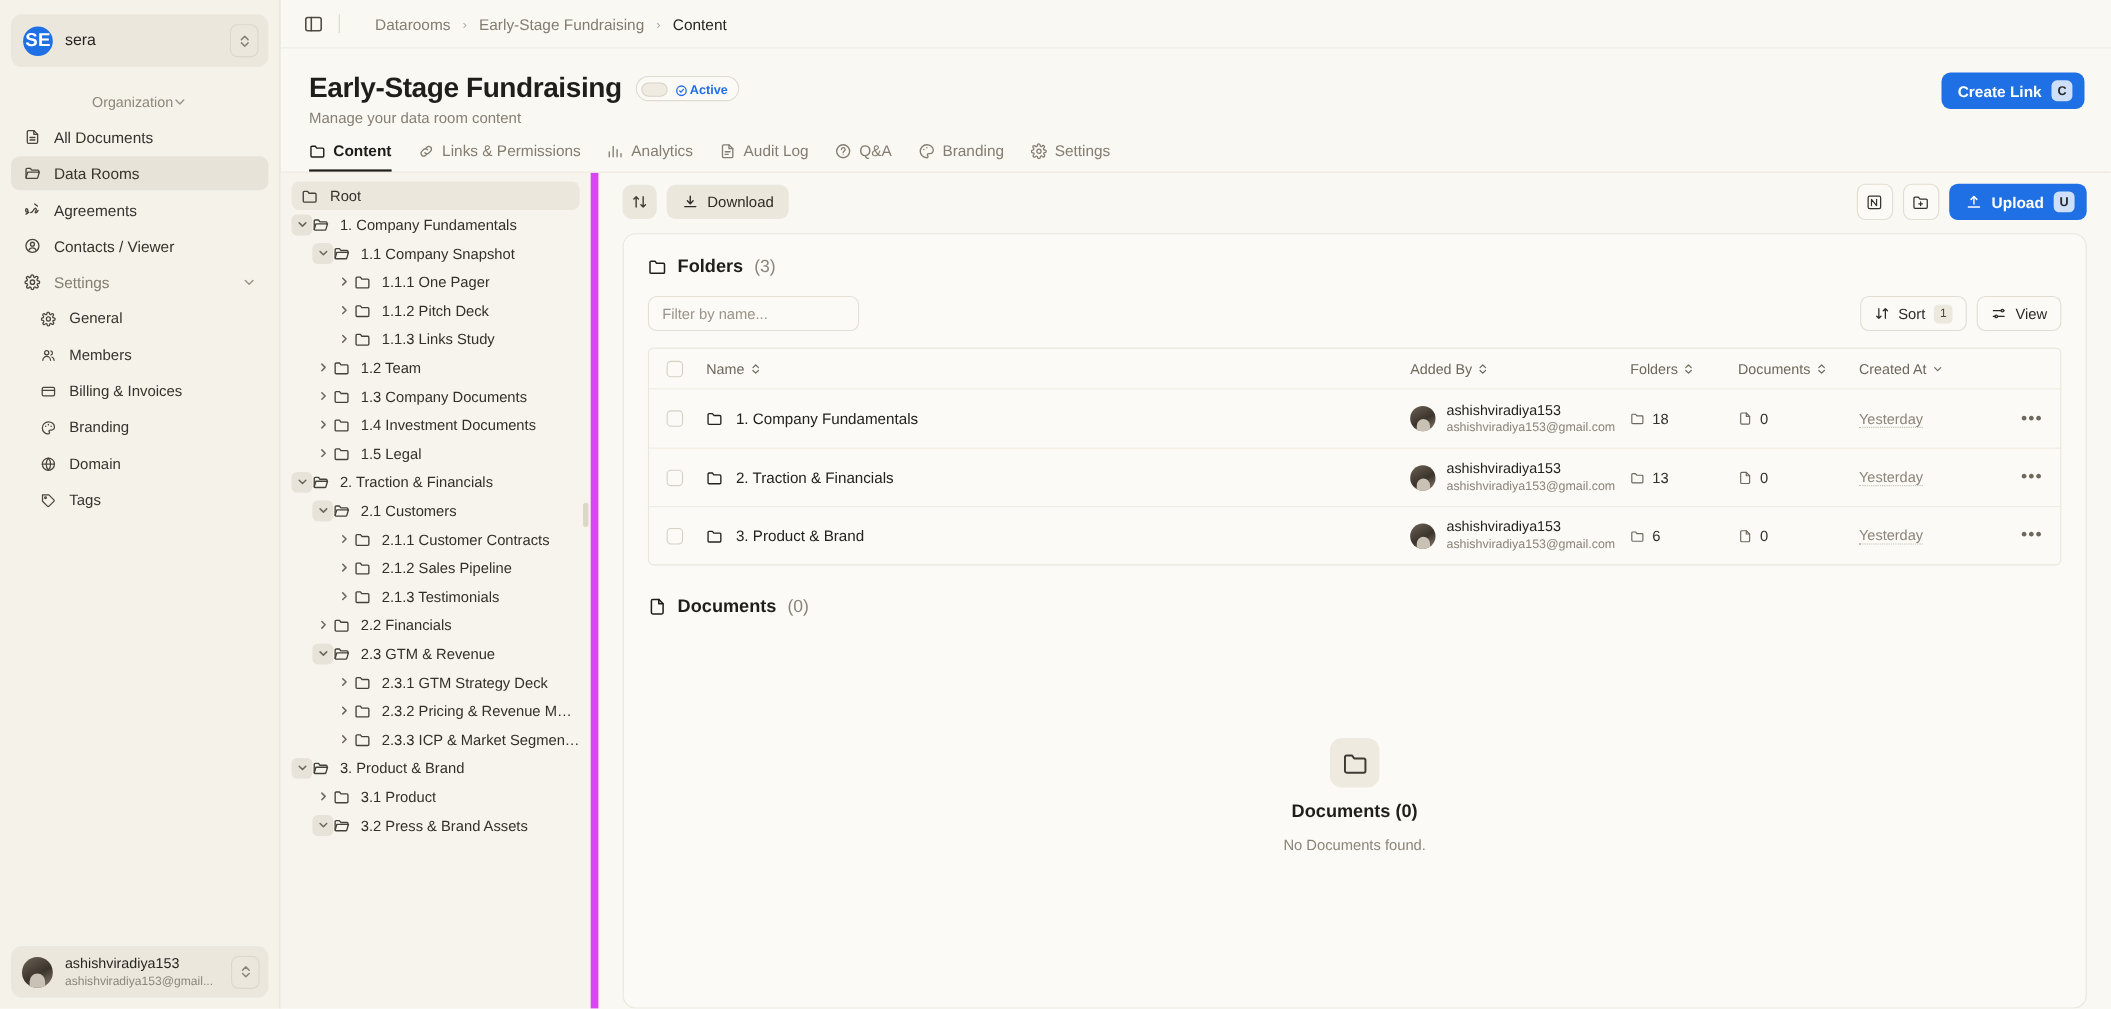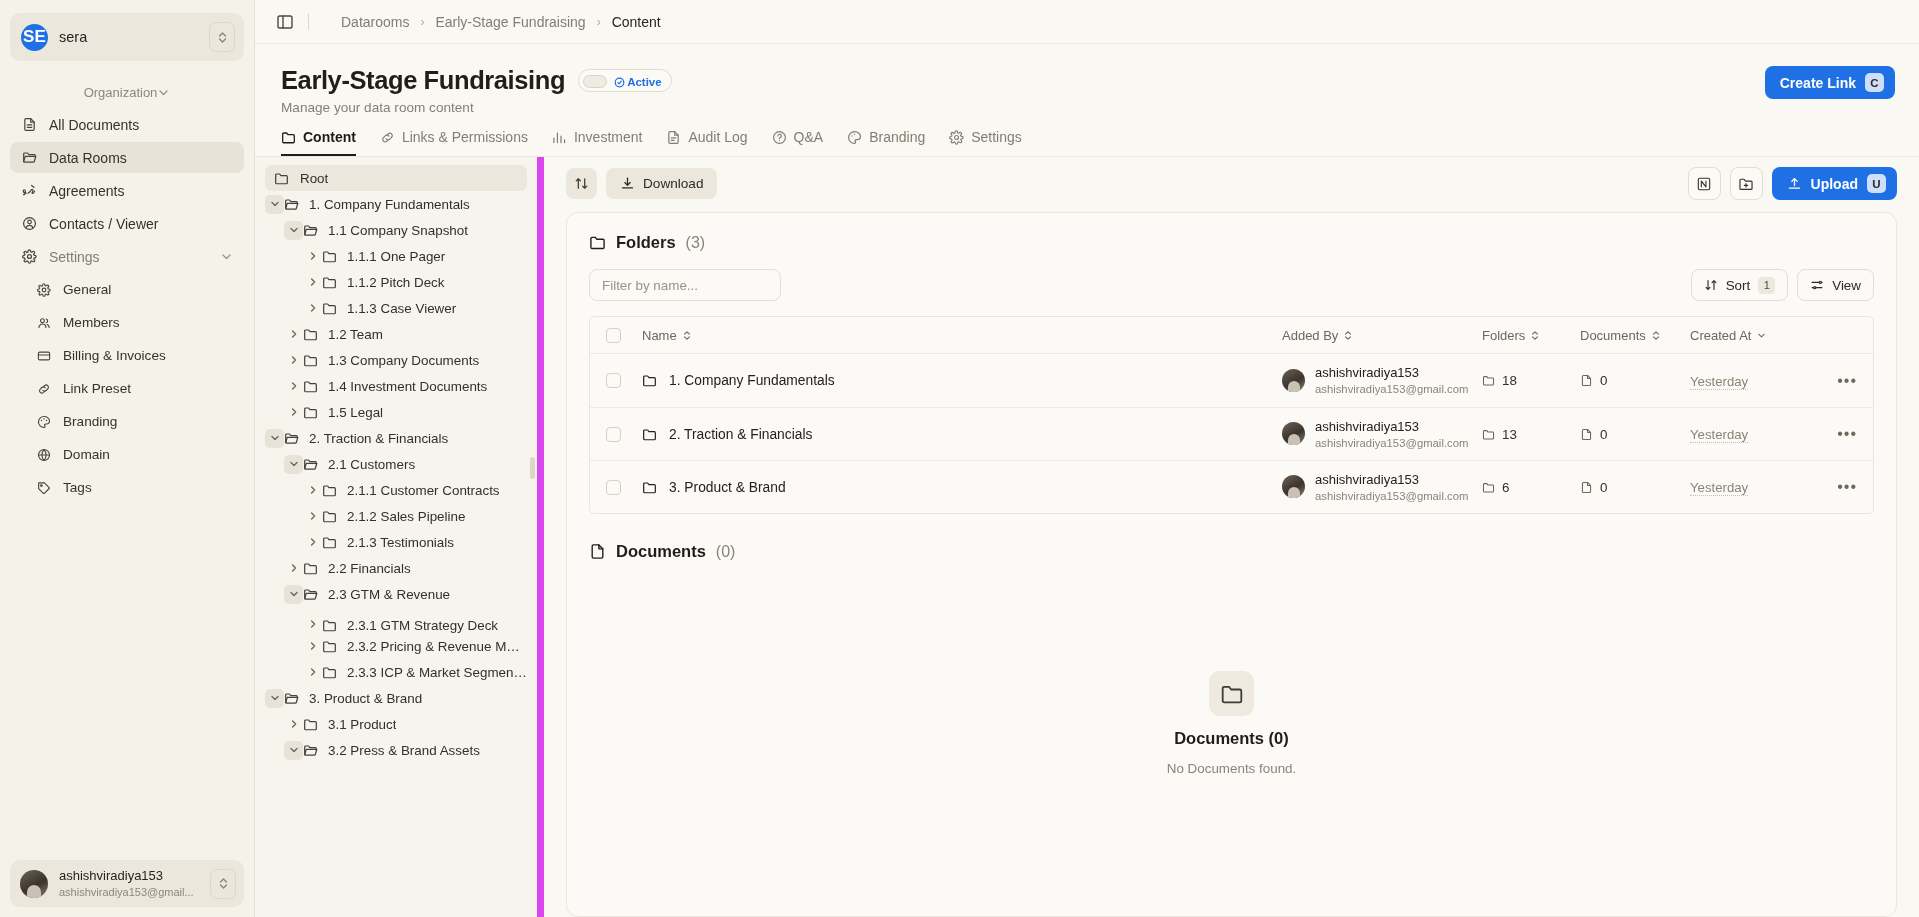--- a/index.html
+++ b/index.html
@@ -318,29 +318,20 @@
     <div class="nav-item sub">
       <span class="ico">
         <svg width="14" height="14" viewBox="0 0 16 16" fill="none" stroke="currentColor" stroke-width="1.3" stroke-linecap="round" stroke-linejoin="round">
             <rect x="1.6" y="3.6" width="12.8" height="8.8" rx="1.4"></rect>
             <path d="M1.6 6.8h12.8"></path>
           </svg>
       </span>
       <span>Billing &amp; Invoices</span>
     </div>
 
-    <div class="nav-item sub">
-      <span class="ico">
-        <svg width="14" height="14" viewBox="0 0 16 16" fill="none" stroke="currentColor" stroke-width="1.3" stroke-linecap="round" stroke-linejoin="round">
-            <path d="M6.6 9.4a2.6 2.6 0 0 0 3.9.3l1.8-1.8a2.6 2.6 0 0 0-3.7-3.7L7.6 5.2"></path>
-            <path d="M9.4 6.6a2.6 2.6 0 0 0-3.9-.3L3.7 8.1a2.6 2.6 0 0 0 3.7 3.7l1-1"></path>
-          </svg>
-      </span>
-      <span>Link Preset</span>
-    </div>
 
     <div class="nav-item sub">
       <span class="ico">
         <svg width="14" height="14" viewBox="0 0 16 16" fill="none" stroke="currentColor" stroke-width="1.3" stroke-linecap="round" stroke-linejoin="round">
             <path d="M8 1.7a6.3 6.3 0 1 0 0 12.6c.7 0 1.2-.5 1.2-1.2 0-.3-.1-.6-.3-.8-.2-.2-.3-.5-.3-.8 0-.7.5-1.2 1.2-1.2h1.4A3.1 3.1 0 0 0 14.3 7c0-3-2.8-5.3-6.3-5.3z"></path>
             <circle cx="5.2" cy="6.3" r=".8" fill="currentColor" stroke="none"></circle>
             <circle cx="8" cy="4.6" r=".8" fill="currentColor" stroke="none"></circle>
             <circle cx="10.9" cy="6.3" r=".8" fill="currentColor" stroke="none"></circle>
           </svg>
       </span>
@@ -446,21 +437,21 @@
             </svg>
         </span>
         <span>Links &amp; Permissions</span>
       </div>
       <div class="tab">
         <span class="ico">
           <svg width="15" height="15" viewBox="0 0 16 16" fill="none" stroke="currentColor" stroke-width="1.3" stroke-linecap="round" stroke-linejoin="round">
               <path d="M2 13.4V8.6M5.8 13.4V3.2M9.6 13.4V6.4M13.4 13.4v-3"></path>
             </svg>
         </span>
-        <span>Investment</span>
+        <span>Analytics</span>
       </div>
       <div class="tab">
         <span class="ico">
           <svg width="15" height="15" viewBox="0 0 16 16" fill="none" stroke="currentColor" stroke-width="1.3" stroke-linecap="round" stroke-linejoin="round">
               <path d="M9.3 1.8H4.2a1.2 1.2 0 0 0-1.2 1.2v10a1.2 1.2 0 0 0 1.2 1.2h7.6a1.2 1.2 0 0 0 1.2-1.2V5.5z"></path>
               <path d="M9.3 1.8v3.7H13"></path>
               <path d="M5.6 8.5h4.8M5.6 11h3"></path>
             </svg>
         </span>
         <span>Audit Log</span>
@@ -566,21 +557,21 @@
               <span class="chev ">
                 <svg width="12" height="12" viewBox="0 0 12 12" fill="none" stroke="currentColor" stroke-width="1.4" stroke-linecap="round" stroke-linejoin="round">
                   <path d="M4.6 3 7.6 6l-3 3"></path>
                 </svg>
               </span>
               <span class="tfi">
                 <svg width="15" height="15" viewBox="0 0 16 16" fill="none" stroke="currentColor" stroke-width="1.3" stroke-linecap="round" stroke-linejoin="round">
                   <path d="M1.8 12.6V4.2a1 1 0 0 1 1-1h3.2l1.4 1.8h5.8a1 1 0 0 1 1 1v6.6a1 1 0 0 1-1 1H2.8a1 1 0 0 1-1-1z"></path>
                 </svg>
               </span>
-              <span class="tree-label">1.1.3 Case Viewer</span>
+              <span class="tree-label">1.1.3 Links Study</span>
             </div>
             <div class="tree-row" style="padding-left: 19px;">
               <span class="chev ">
                 <svg width="12" height="12" viewBox="0 0 12 12" fill="none" stroke="currentColor" stroke-width="1.4" stroke-linecap="round" stroke-linejoin="round">
                   <path d="M4.6 3 7.6 6l-3 3"></path>
                 </svg>
               </span>
               <span class="tfi">
                 <svg width="15" height="15" viewBox="0 0 16 16" fill="none" stroke="currentColor" stroke-width="1.3" stroke-linecap="round" stroke-linejoin="round">
                   <path d="M1.8 12.6V4.2a1 1 0 0 1 1-1h3.2l1.4 1.8h5.8a1 1 0 0 1 1 1v6.6a1 1 0 0 1-1 1H2.8a1 1 0 0 1-1-1z"></path>
@@ -714,21 +705,21 @@
                 </svg>
               </span>
               <span class="tfi">
                 <svg width="15" height="15" viewBox="0 0 16 16" fill="none" stroke="currentColor" stroke-width="1.3" stroke-linecap="round" stroke-linejoin="round">
                   <path d="M1.8 12.3V4.2a1 1 0 0 1 1-1h3.1l1.4 1.8h5.9a1 1 0 0 1 1 1v1.4"></path>
                   <path d="M1.8 12.3 3.4 6.9h11.3l-1.6 5.4a1 1 0 0 1-1 .7H2.8a1 1 0 0 1-1-.7z"></path>
                 </svg>
               </span>
               <span class="tree-label">2.3 GTM &amp; Revenue</span>
             </div>
-            <div class="tree-row" style="padding-left: 38px; align-items: flex-end;">
+            <div class="tree-row" style="padding-left: 38px;">
               <span class="chev ">
                 <svg width="12" height="12" viewBox="0 0 12 12" fill="none" stroke="currentColor" stroke-width="1.4" stroke-linecap="round" stroke-linejoin="round">
                   <path d="M4.6 3 7.6 6l-3 3"></path>
                 </svg>
               </span>
               <span class="tfi">
                 <svg width="15" height="15" viewBox="0 0 16 16" fill="none" stroke="currentColor" stroke-width="1.3" stroke-linecap="round" stroke-linejoin="round">
                   <path d="M1.8 12.6V4.2a1 1 0 0 1 1-1h3.2l1.4 1.8h5.8a1 1 0 0 1 1 1v6.6a1 1 0 0 1-1 1H2.8a1 1 0 0 1-1-1z"></path>
                 </svg>
               </span>

